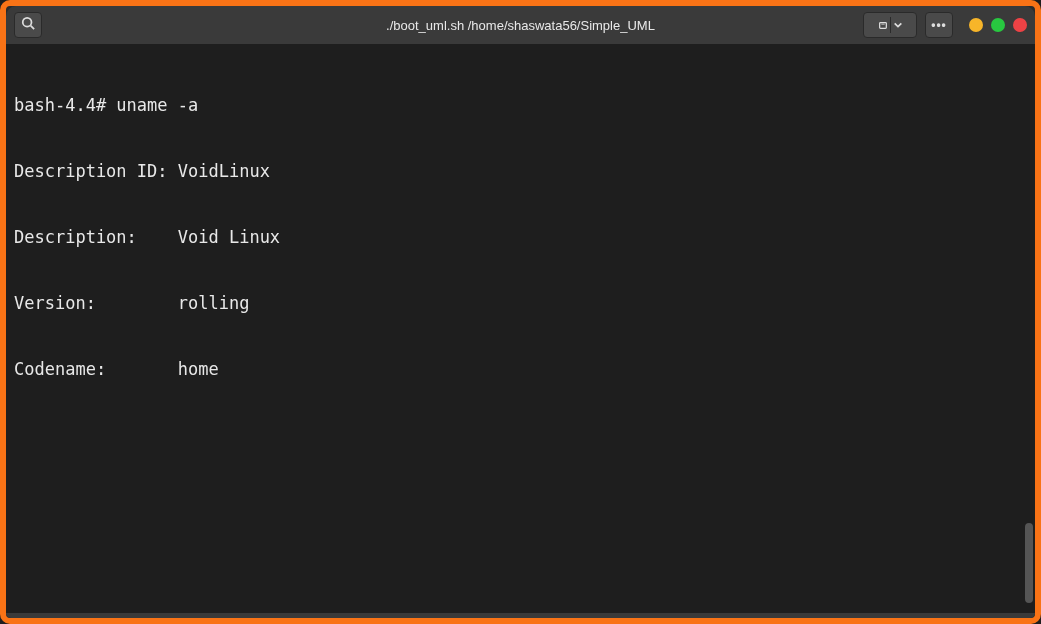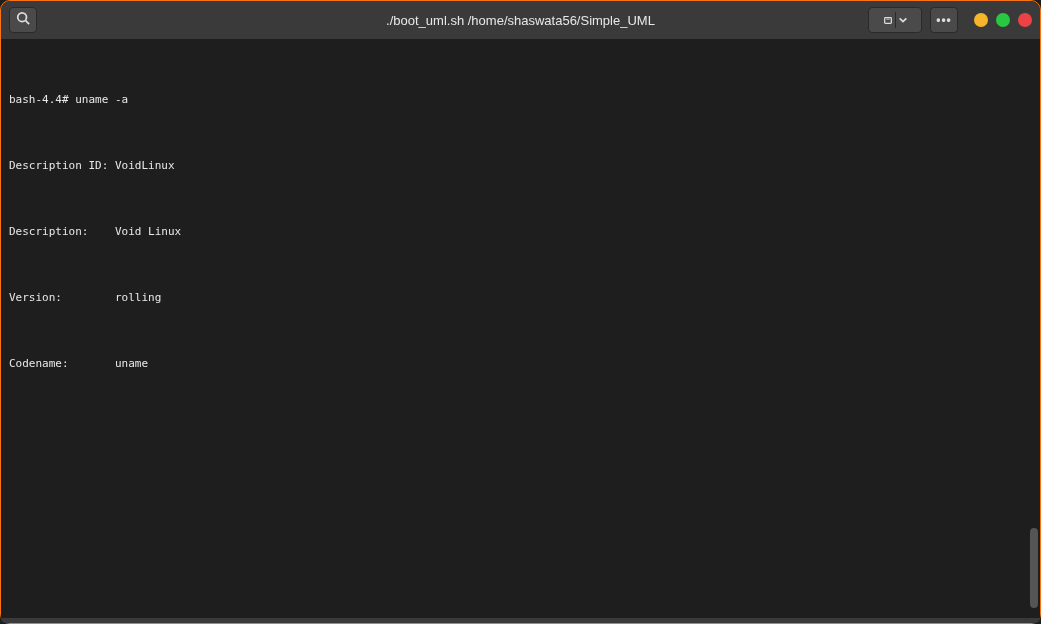--- a/index.html
+++ b/index.html
@@ -14,21 +14,21 @@
       font-family: sans-serif;
       overflow: hidden;
     }
     .window {
       width: 100%;
       height: 100%;
       background: #2b2b2b;
       border-radius: 10px;
       display: flex;
       flex-direction: column;
-      border: 1px solid #f97316;
+      border: 6px solid #f97316;
     }
     .titlebar {
       height: 38px;
       background: #3a3a3a;
       display: flex;
       align-items: center;
       padding: 0 8px;
       border-top-left-radius: 10px;
       border-top-right-radius: 10px;
       position: relative;
@@ -113,21 +113,21 @@
       cursor: pointer;
     }
     .dot-min { background: #f7b529; }
     .dot-max { background: #28c840; }
     .dot-close { background: #ed4245; }
     .terminal {
       flex: 1;
       background: #1e1e1e;
       padding: 6px 8px;
       font-family: 'DejaVu Sans Mono', 'Liberation Mono', Consolas, monospace;
-      font-size: 11px;
+      font-size: 17px;
       line-height: 22px;
       color: #e8e8e8;
       overflow-y: auto;
       position: relative;
       white-space: pre;
     }
     .terminal .line {
       white-space: pre;
     }
     .scrollbar {
@@ -183,18 +183,18 @@
         <div class="win-dot dot-max"></div>
         <div class="win-dot dot-close"></div>
       </div>
     </div>
   </div>
   <div class="terminal">
     <div class="line">bash-4.4# uname -a</div>
     <div class="line">Description ID: VoidLinux</div>
     <div class="line">Description:    Void Linux</div>
     <div class="line">Version:        rolling</div>
-    <div class="line">Codename:       uname</div>
+    <div class="line">Codename:       home</div>
     <div class="line"></div>
     <div class="scrollbar"></div>
   </div>
   <div class="border-bottom-rail"></div>
 </div>
 
 </body></html>

